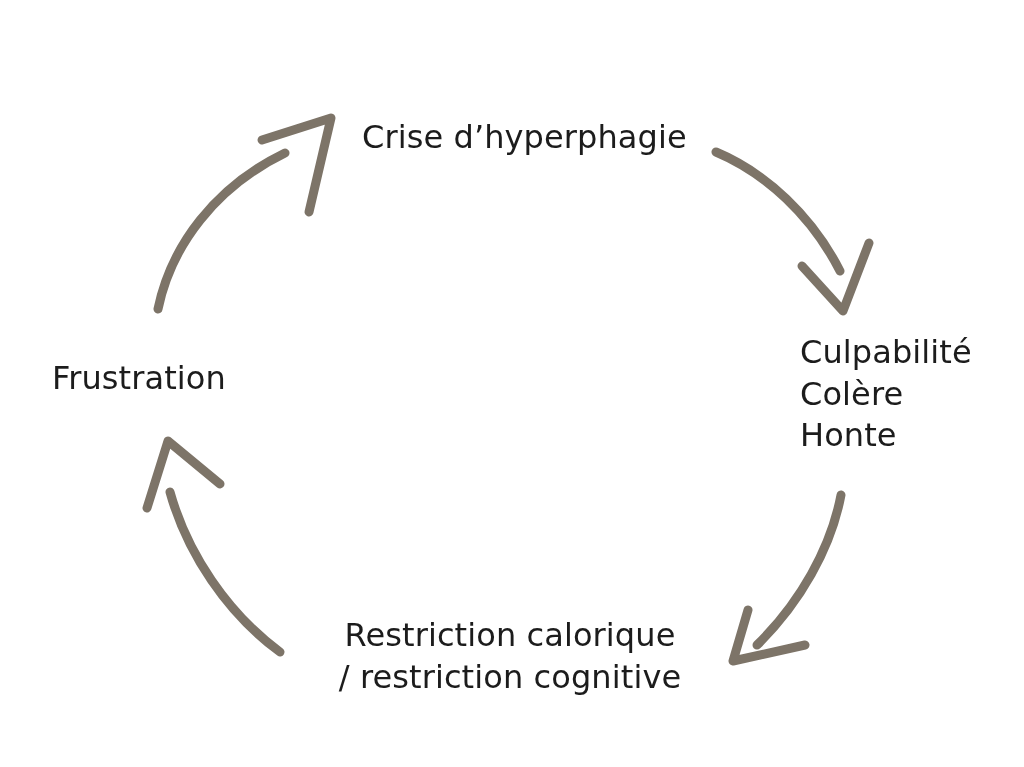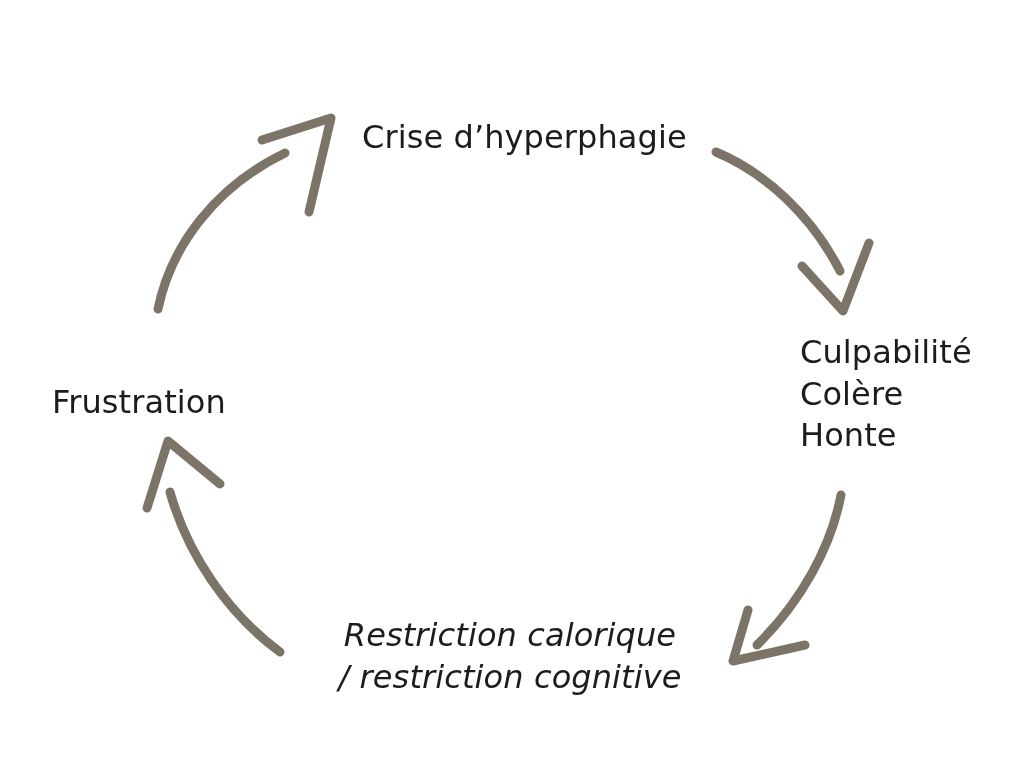--- a/index.html
+++ b/index.html
@@ -40,27 +40,25 @@
     left: 800px;
     top: 332px;
     width: 200px;
     text-align: left;
   }
   #label-restriction {
     left: 330px;
     top: 615px;
     width: 360px;
     text-align: center;
-    font-style: italic;
   }
   #label-frustration {
     left: 52px;
     top: 358px;
     text-align: left;
-    margin-top: 24px;
   }
 </style>
 </head>
 <body>
 
 <div id="canvas">
 
   <svg id="cycle-svg" viewBox="0 0 1024 767" xmlns="http://www.w3.org/2000/svg">
 
     <g fill="none" stroke="#7d7468" stroke-width="9" stroke-linecap="round" stroke-linejoin="round">

